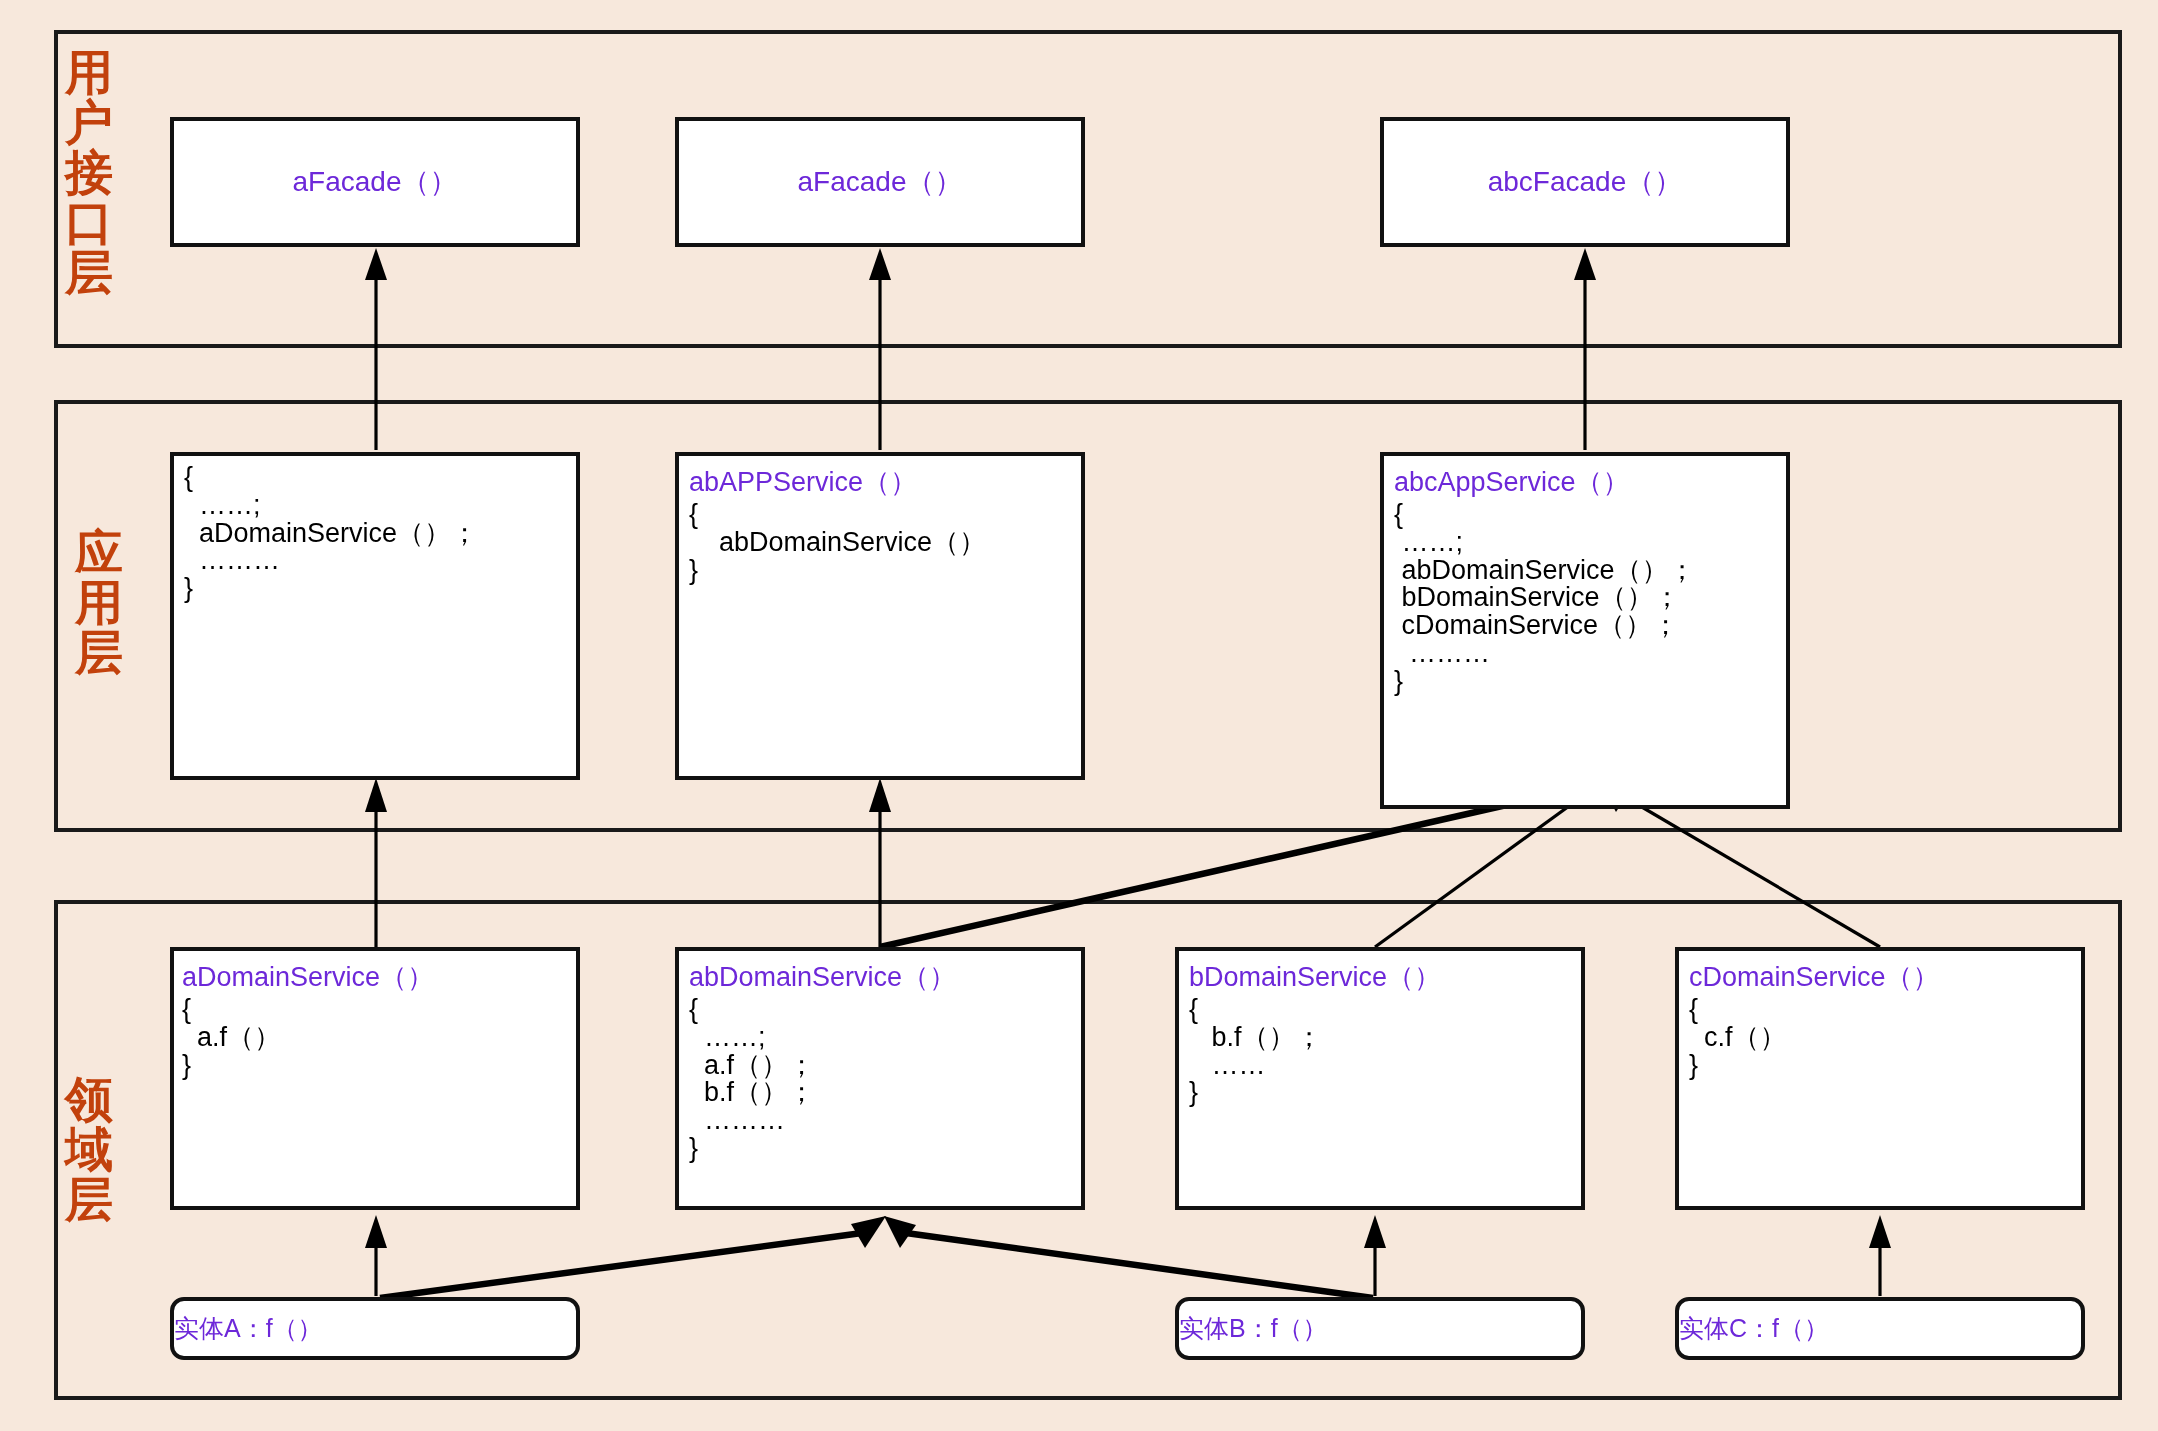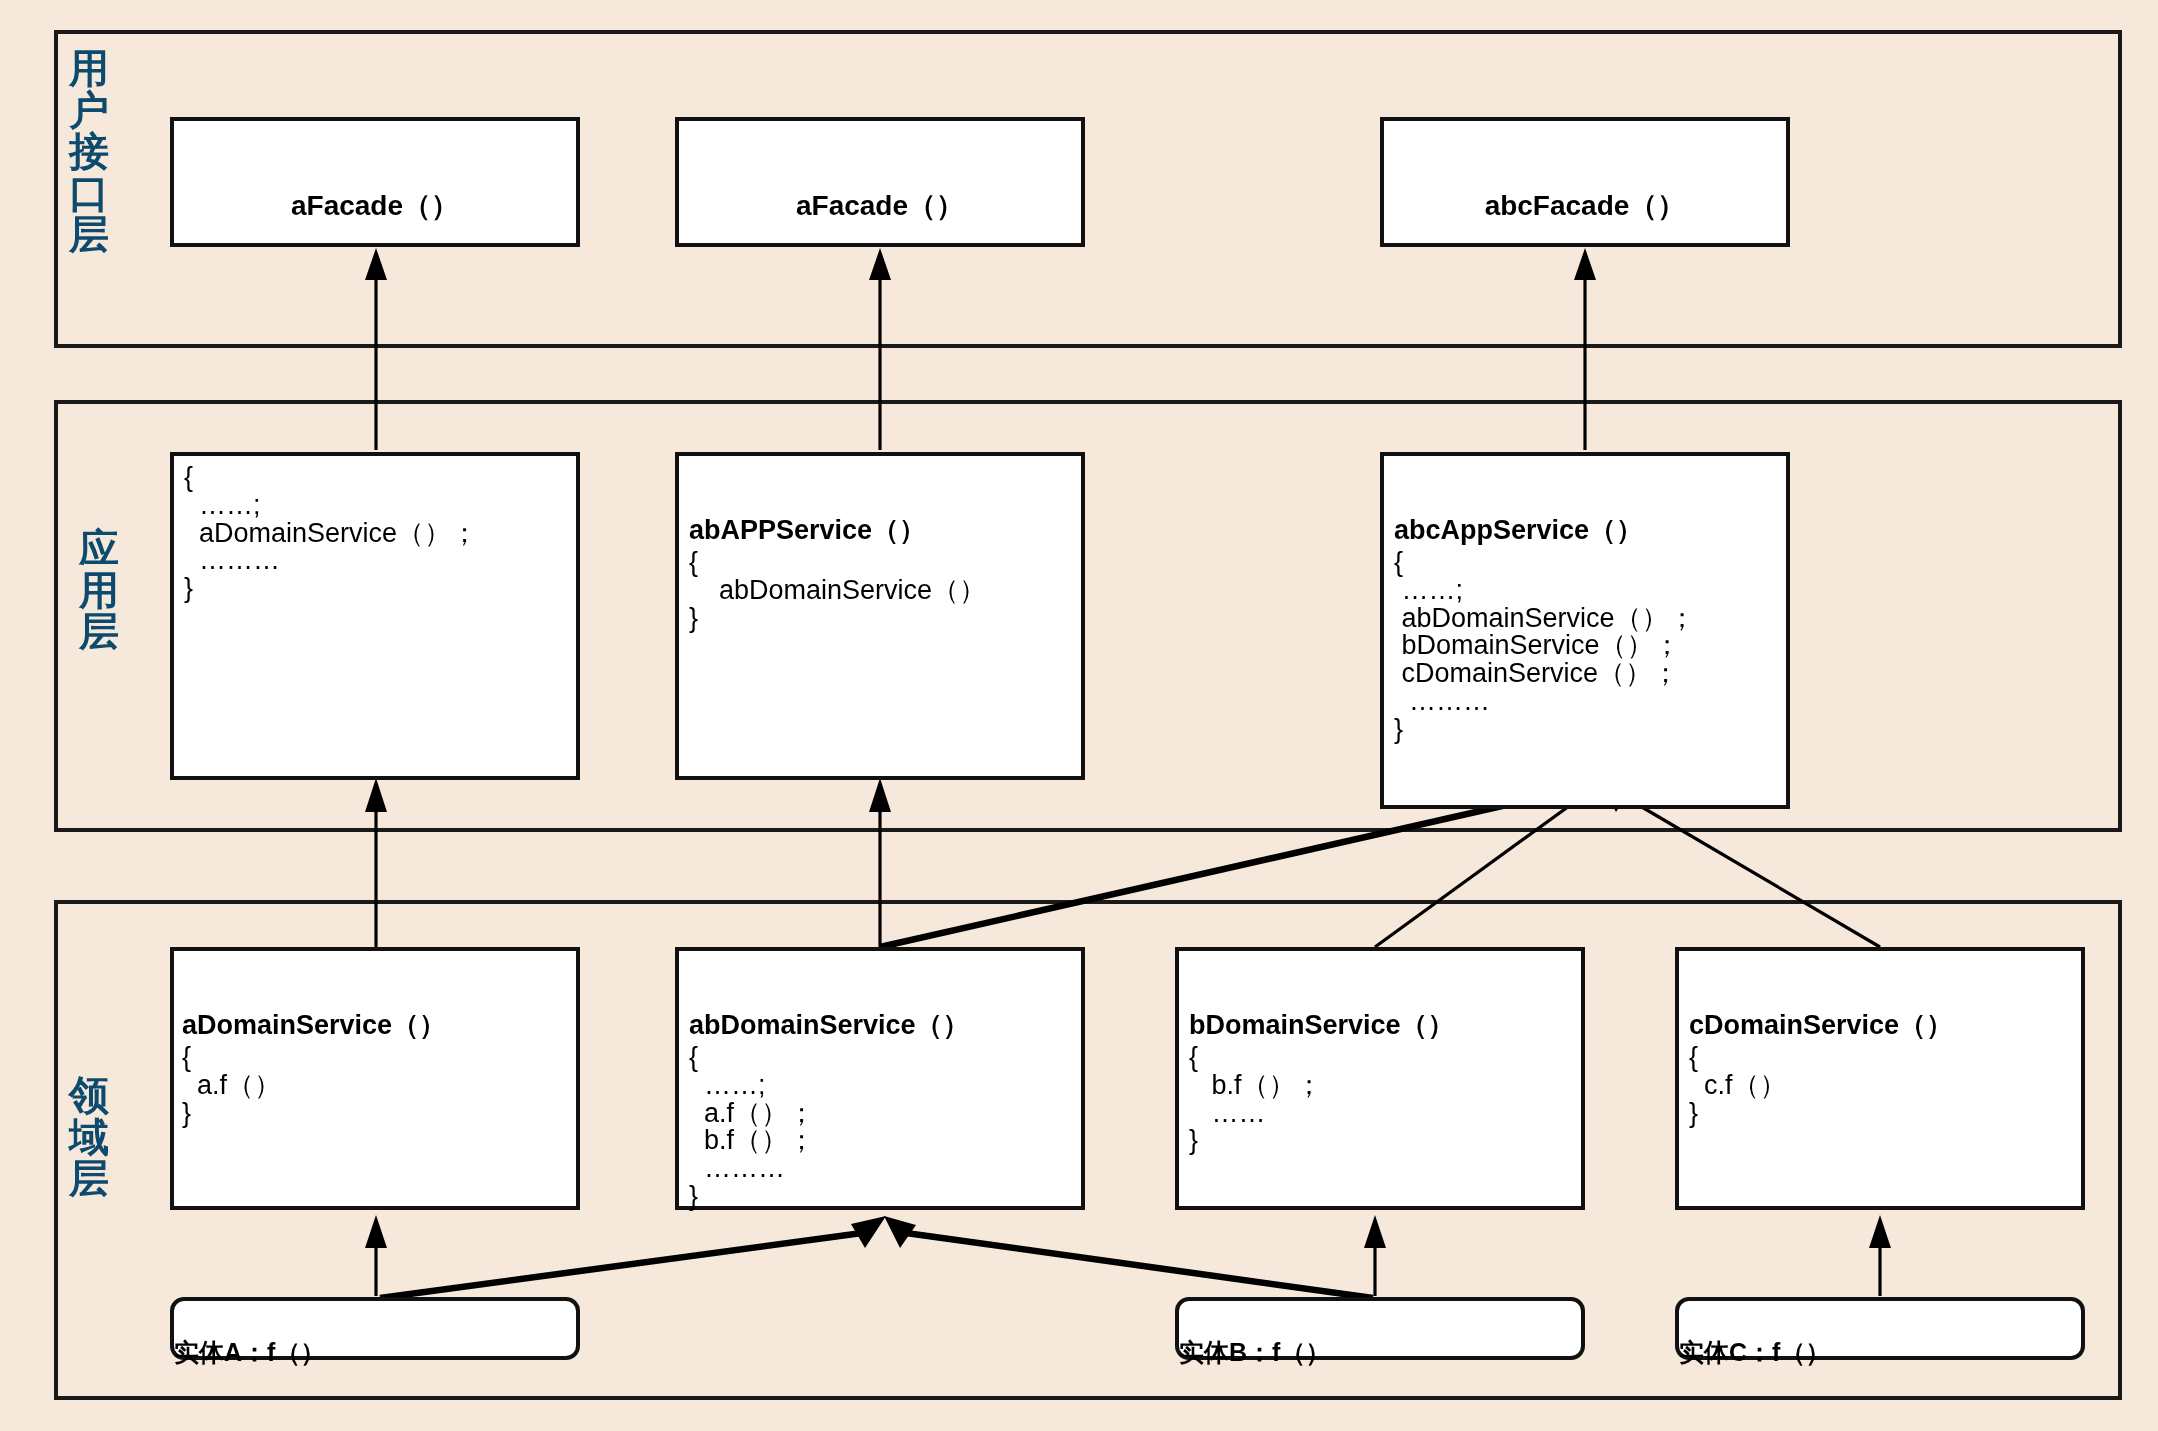--- a/index.html
+++ b/index.html
@@ -16,44 +16,43 @@
     overflow: hidden;
   }
   .layer {
     position: absolute;
     border: 4px solid #1a1a1a;
     background: #f7e8dc;
     box-sizing: border-box;
   }
   .layer-label {
     position: absolute;
-    color: #0c4a6e;
+    color: #c2410c;
     font-weight: bold;
-    font-size: 40px;
+    font-size: 48px;
     line-height: 1.04;
     width: 54px;
     text-align: center;
     letter-spacing: 0;
     word-break: break-all;
     writing-mode: horizontal-tb;
   }
   .node {
     position: absolute;
     background: #ffffff;
     border: 4px solid #111111;
     box-sizing: border-box;
     z-index: 3;
   }
   .node-title {
-    font-weight: bold;
+    font-weight: normal;
     font-size: 27px;
-    color: #000000;
+    color: #6d28d9;
     display: block;
     white-space: pre;
-    margin-top: 48px;
   }
   .code-node {
     padding: 8px 0 0 10px;
   }
   .code-node .node-title { margin-bottom: 1px; }
   .code-line {
     font-size: 27px;
     white-space: pre;
     line-height: 1.03;
     display: block;

